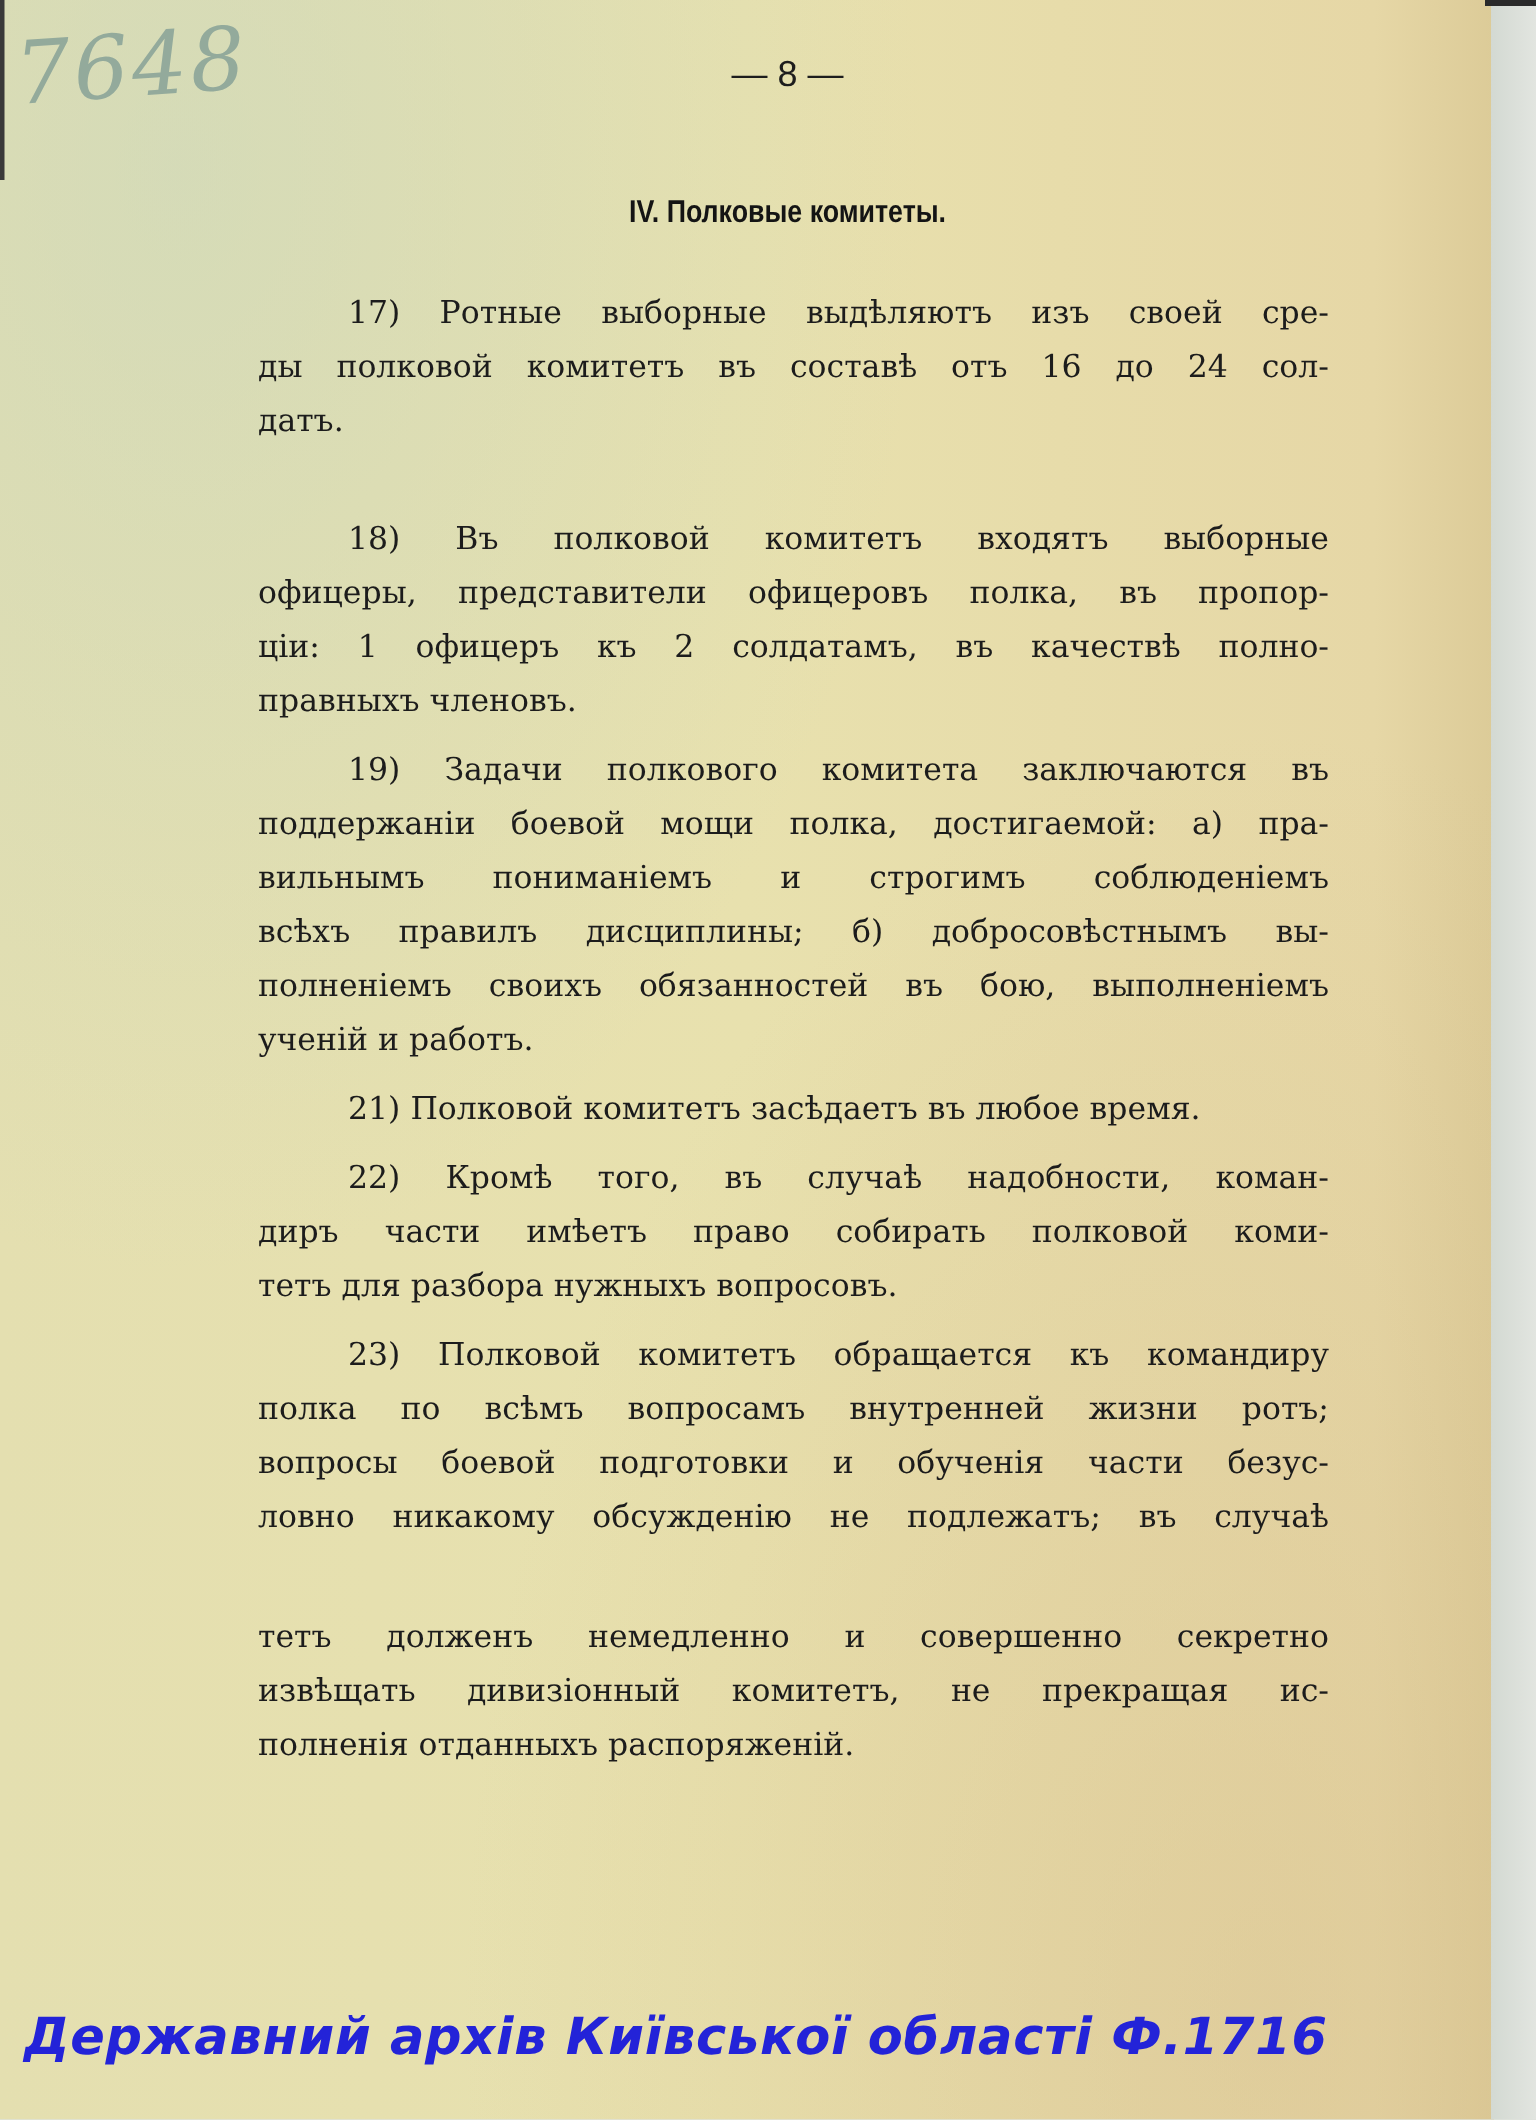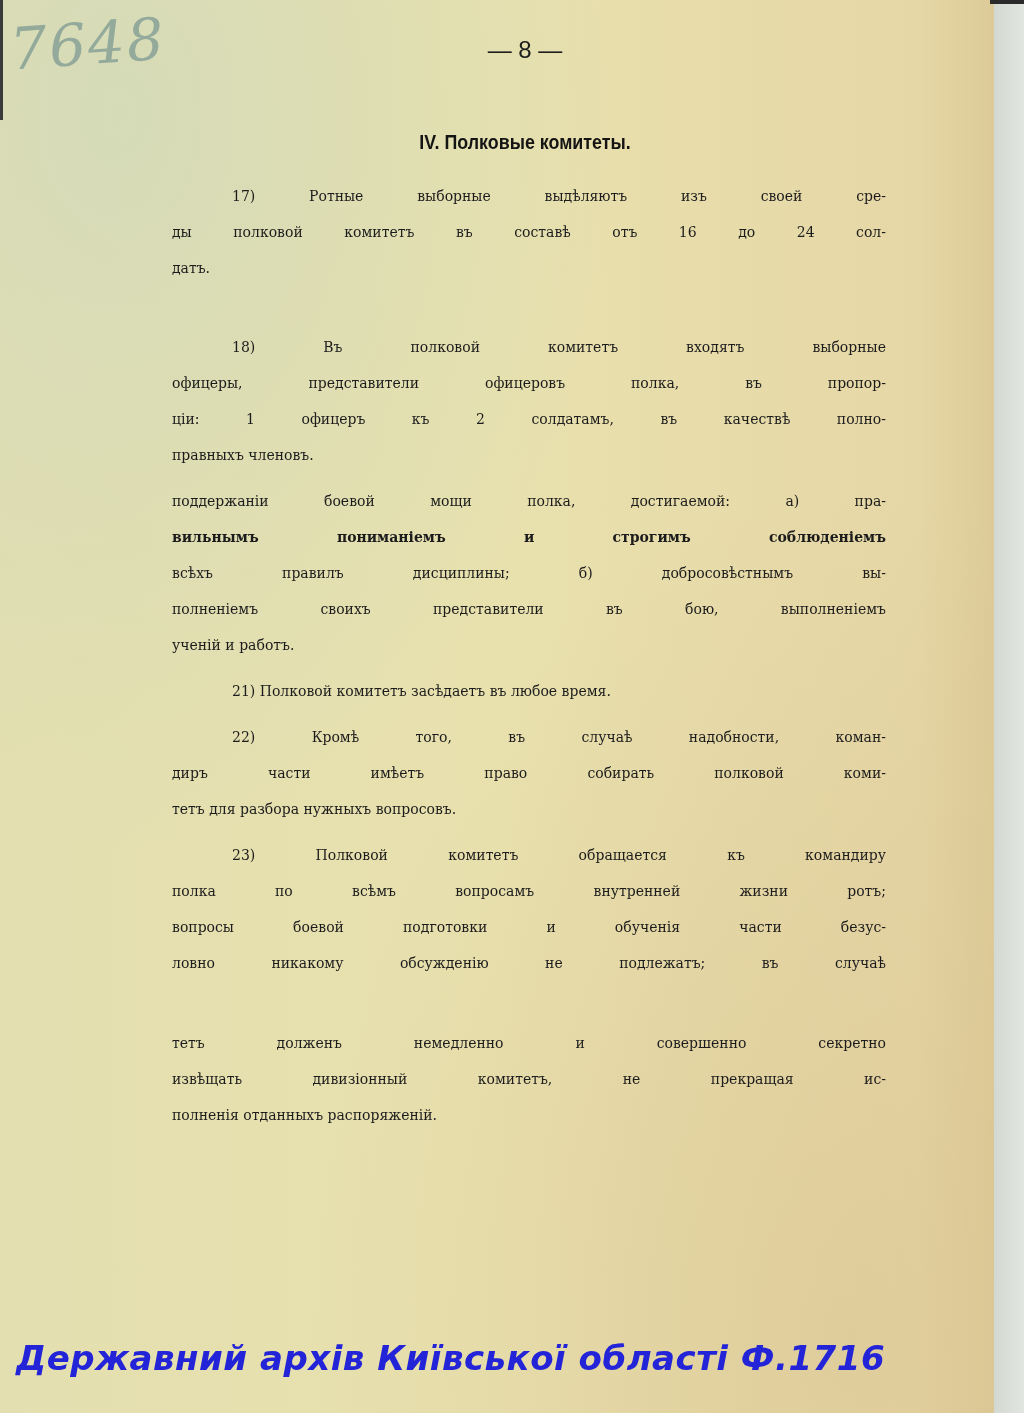--- a/index.html
+++ b/index.html
@@ -30,22 +30,22 @@
   .page-number {
     position: absolute; left: 0; width: 1050px; top: 36px; text-align: center;
     font-family: "Liberation Sans", sans-serif; font-size: 24px; color: #1d1d1d;
   }
   .section-title {
     position: absolute; left: 0; width: 1050px; top: 130px; text-align: center;
     font-family: "Liberation Sans", sans-serif; font-weight: bold; font-size: 21px;
     color: #141414; transform: scaleX(0.85); transform-origin: 525px 0;
   }
   .body-text {
-    position: absolute; left: 172px; top: 178px; width: 714px;
-    font-size: 14px; line-height: 36px; color: #1c1c1c;
+    position: absolute; left: 172px; top: 190px; width: 714px;
+    font-size: 21px; line-height: 36px; color: #1c1c1c;
     text-align: justify; text-align-last: left;
   }
   .para { margin: 0 0 10px 0; }
   .para .line { display: block; text-align: justify; text-align-last: justify; white-space: nowrap; }
   .para .line.last { text-align-last: left; }
   .para .line.first { padding-left: 60px; }
   .archive-label {
     position: absolute; left: 16px; top: 1338px;
     font-family: "DejaVu Sans", sans-serif; font-weight: bold; font-style: italic;
     font-size: 34px; color: #2323d8; letter-spacing: 0.5px;
@@ -71,24 +71,25 @@
     <span class="line" style="white-space: normal;">ды полковой комитетъ въ составѣ отъ 16 до 24 сол-</span>
     <span class="line last" style="white-space: normal;">датъ.</span>
   </div>
   <div class="para">
     <span class="line first" style="white-space: normal; margin-top: 43px;">18) Въ полковой комитетъ входятъ выборные</span>
     <span class="line" style="white-space: normal;">офицеры, представители офицеровъ полка, въ пропор-</span>
     <span class="line" style="white-space: normal;">ціи: 1 офицеръ къ 2 солдатамъ, въ качествѣ полно-</span>
     <span class="line last" style="white-space: normal;">правныхъ членовъ.</span>
   </div>
   <div class="para">
+    <span class="line first" style="white-space: normal;">19) Задачи полкового комитета заключаются въ</span>
     <span class="line" style="white-space: normal;">поддержаніи боевой мощи полка, достигаемой: а) пра-</span>
-    <span class="line" style="white-space: normal; font-weight: bold;">вильнымъ пониманіемъ и строгимъ соблюденіемъ</span>
+    <span class="line" style="white-space: normal;">вильнымъ пониманіемъ и строгимъ соблюденіемъ</span>
     <span class="line" style="white-space: normal;">всѣхъ правилъ дисциплины; б) добросовѣстнымъ вы-</span>
-    <span class="line" style="white-space: normal;">полненіемъ своихъ представители въ бою, выполненіемъ</span>
+    <span class="line" style="white-space: normal;">полненіемъ своихъ обязанностей въ бою, выполненіемъ</span>
     <span class="line last" style="white-space: normal;">ученій и работъ.</span>
   </div>
   <div class="para">
     <span class="line first last" style="white-space: normal;">21) Полковой комитетъ засѣдаетъ въ любое время.</span>
   </div>
   <div class="para">
     <span class="line first" style="white-space: normal;">22) Кромѣ того, въ случаѣ надобности, коман-</span>
     <span class="line" style="white-space: normal;">диръ части имѣетъ право собирать полковой коми-</span>
     <span class="line last" style="white-space: normal;">тетъ для разбора нужныхъ вопросовъ.</span>
   </div>

